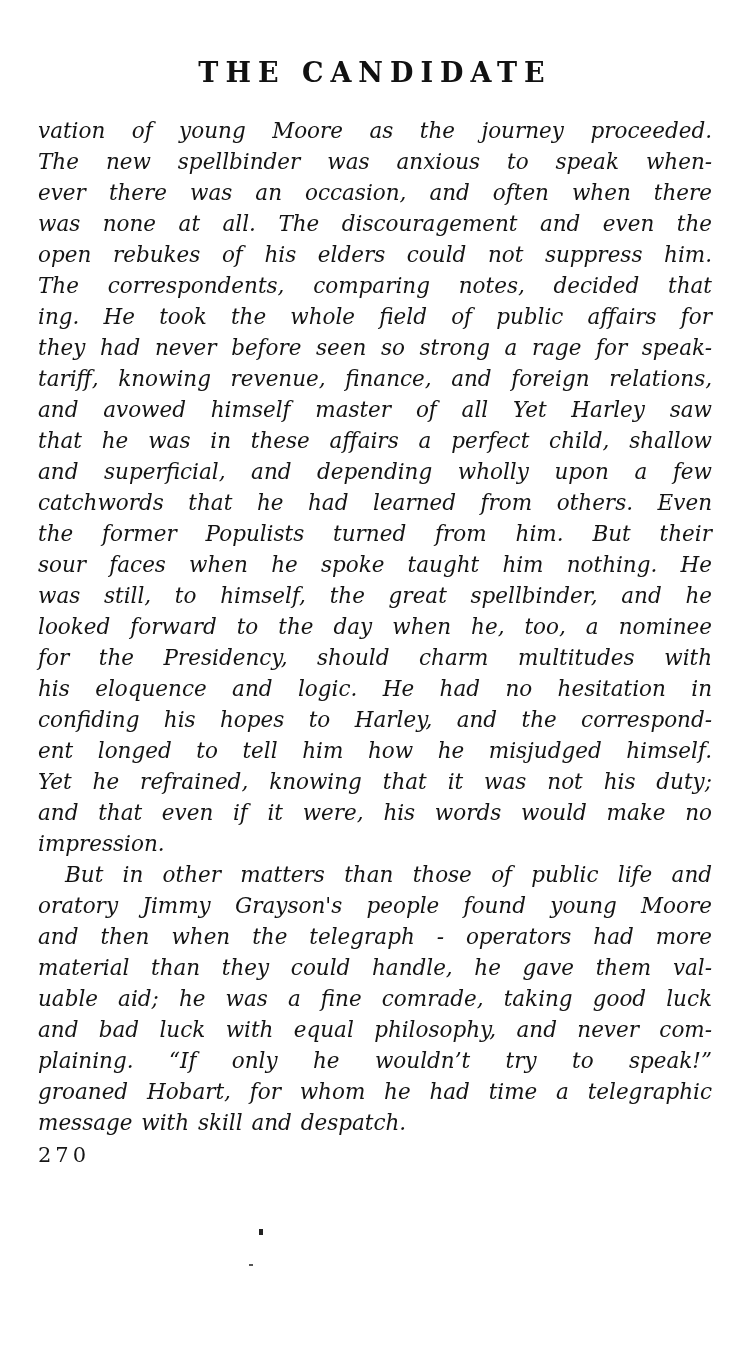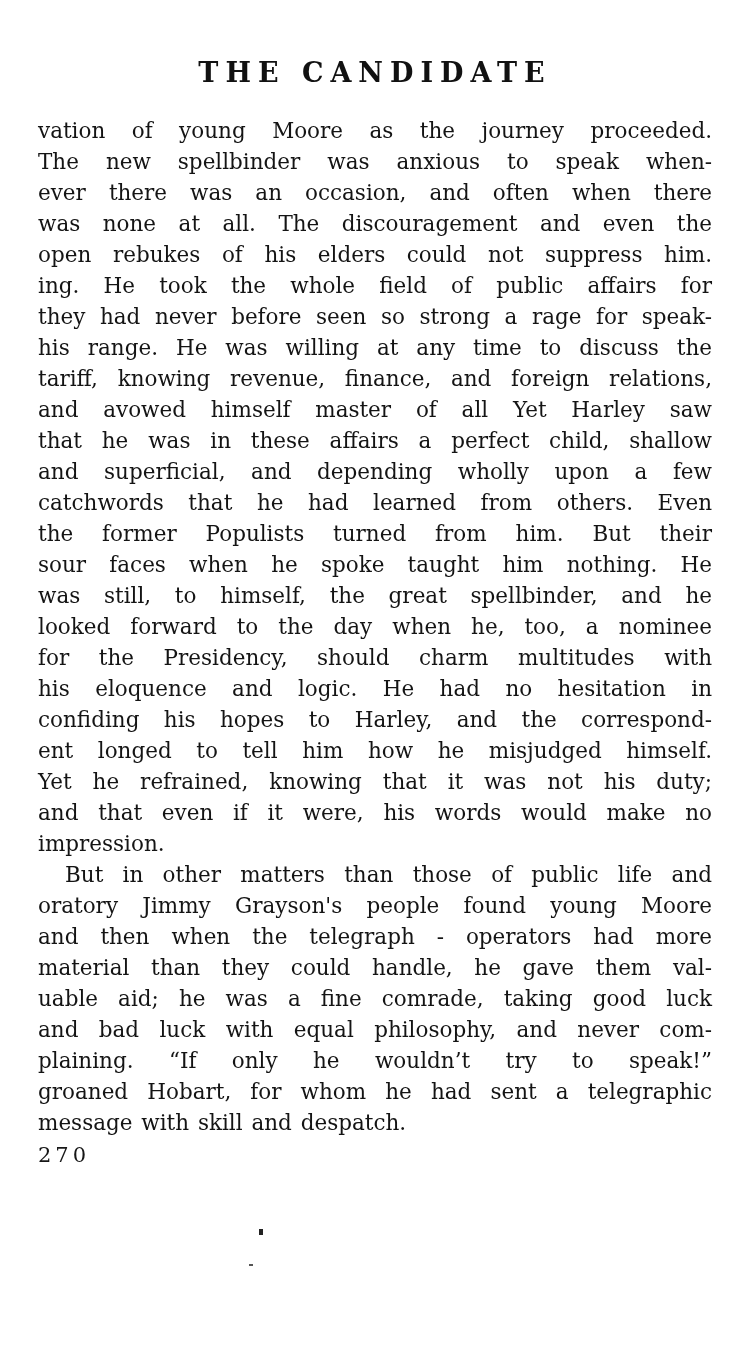--- a/index.html
+++ b/index.html
@@ -23,21 +23,21 @@
     text-align: center;
     font-size: 27px;
     font-weight: bold;
     letter-spacing: 7px;
     color: #111111;
   }
   .text-block {
     font-size: 21.5px;
     line-height: 31px;
   }
-  .paragraph { margin: 0; }
+  .paragraph { margin: 0; font-style: italic; }
   .line {
     text-align: justify;
     text-align-last: justify;
     white-space: nowrap;
     word-spacing: 1px;
   }
   .line.lastline {
     text-align-last: left;
     word-spacing: 2px;
   }
@@ -64,23 +64,23 @@
 <div class="page">
   <h1 class="running-head">THE CANDIDATE</h1>
 
   <div class="text-block">
     <div class="paragraph">
         <div class="line">vation of young Moore as the journey proceeded.</div>
         <div class="line">The new spellbinder was anxious to speak when-</div>
         <div class="line">ever there was an occasion, and often when there</div>
         <div class="line">was none at all.  The discouragement and even the</div>
         <div class="line">open rebukes of his elders could not suppress him.</div>
+        <div class="line">The correspondents, comparing notes, decided that</div>
         <div class="line">ing.  He took the whole field of public affairs for</div>
         <div class="line">they had never before seen so strong a rage for speak-</div>
-        <div class="line">his range.  He was willing at any time to discuss the</div>
         <div class="line">tariff, knowing revenue, finance, and foreign relations,</div>
         <div class="line">and avowed himself master of all    Yet Harley saw</div>
         <div class="line">that he was in these affairs a perfect child, shallow</div>
         <div class="line">and superficial, and depending wholly upon a few</div>
         <div class="line">catchwords that he had learned from others.  Even</div>
         <div class="line">the former Populists turned from him.  But their</div>
         <div class="line">sour faces when he spoke taught him nothing.  He</div>
         <div class="line">was still, to himself, the great spellbinder, and he</div>
         <div class="line">looked forward to the day when he, too, a nominee</div>
         <div class="line">for the Presidency, should charm multitudes with</div>
@@ -92,21 +92,21 @@
         <div class="line lastline">impression.</div>
       </div>
     <div class="paragraph">
         <div class="line indent">But in other matters than those of public life and</div>
         <div class="line">oratory Jimmy Grayson's people found young Moore</div>
         <div class="line">and then when the telegraph - operators had more</div>
         <div class="line">material than they could handle, he gave them val-</div>
         <div class="line">uable aid; he was a fine comrade, taking good luck</div>
         <div class="line">and bad luck with equal philosophy, and never com-</div>
         <div class="line">plaining.  “If only he wouldn’t try to speak!”</div>
-        <div class="line">groaned Hobart, for whom he had sent a telegraphic</div>
+        <div class="line">groaned Hobart, for whom he had time a telegraphic</div>
         <div class="line lastline">message with skill and despatch.</div>
       </div>
   </div>
 
   <div class="page-number">270</div>
 
   <div class="speck speck1"></div>
   <div class="speck speck2"></div>
 </div>
 

